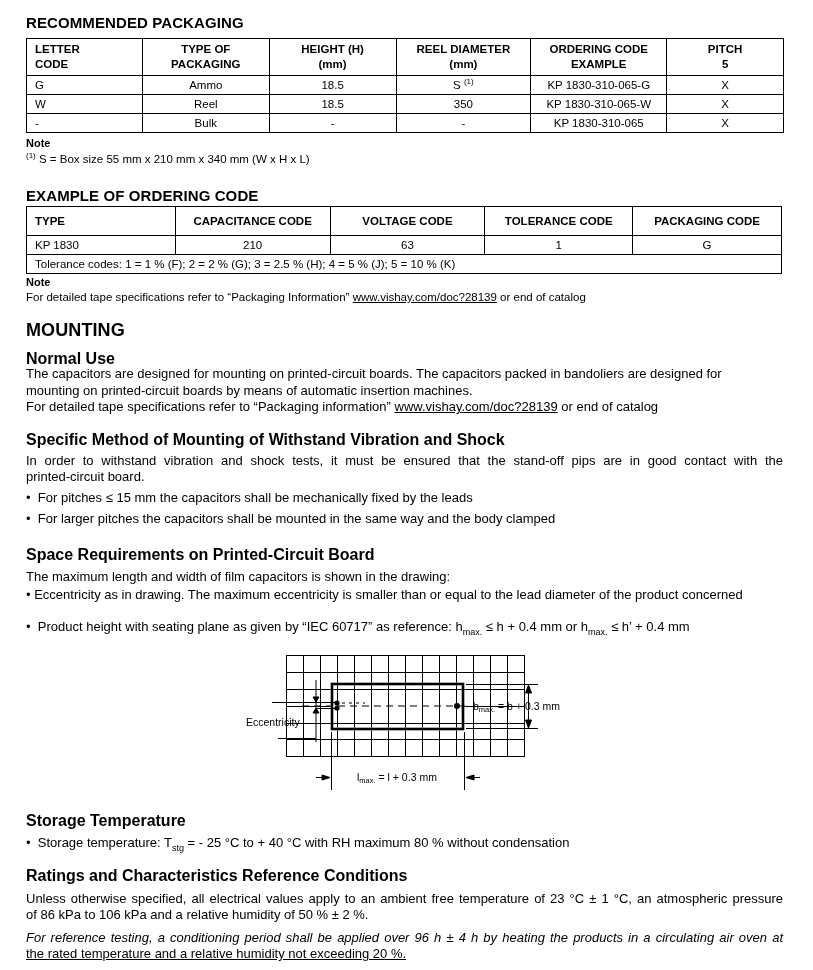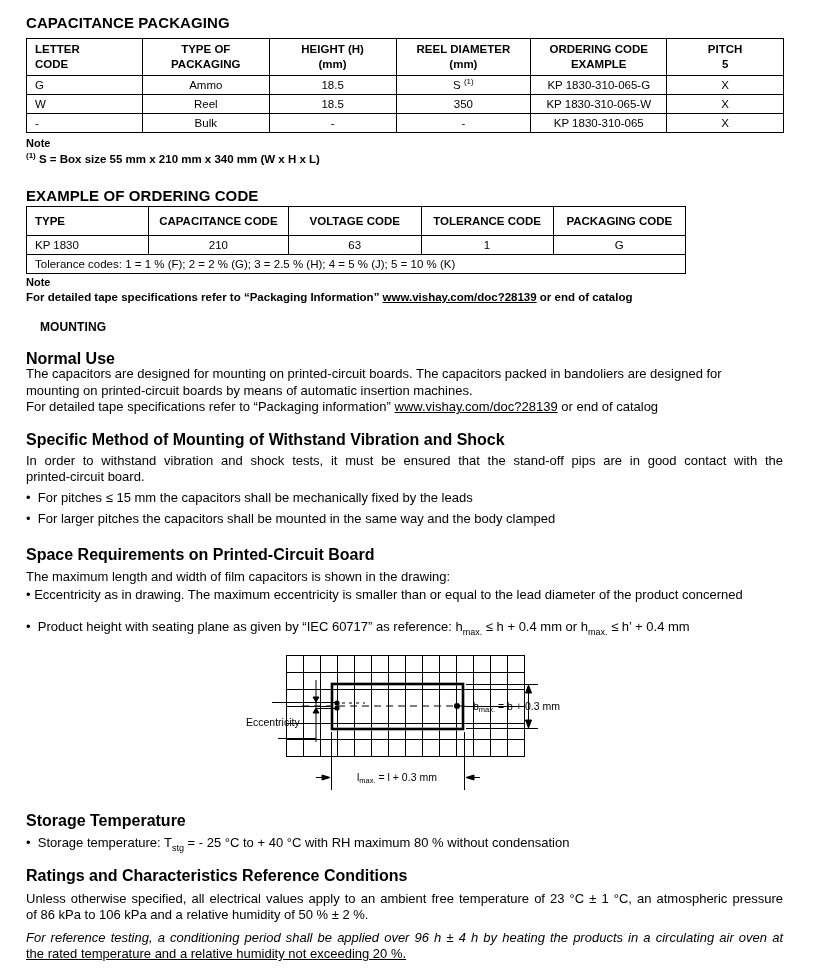--- a/index.html
+++ b/index.html
@@ -2,36 +2,36 @@
 <html><head>
 <meta charset="utf-8">
 <style>
   html, body { margin:0; padding:0; background:#fff; }
   body { width:813px; height:970px; position:relative; overflow:hidden;
          font-family:"Liberation Sans", sans-serif; color:#000; }
   .abs { position:absolute; }
   .h1 { font-weight:bold; font-size:15px; letter-spacing:0.1px; }
   .h2 { font-weight:bold; font-size:16px; }
   .txt { font-size:13px; line-height:16px; }
-  .small { font-size:11.5px;font-weight:bold; }
+  .small { font-size:11.5px; }
   table { border-collapse:collapse; position:absolute; font-size:11.5px; }
   td, th { border:1px solid #000; padding:0 8px; }
   th { font-weight:bold; font-size:11.5px; line-height:15px; }
   .c { text-align:center; }
   .l { text-align:left; }
   .note { font-weight:bold; font-size:11px; }
   a.link { color:#000; text-decoration:underline; }
   .justify { text-align:justify; }
   sup { font-size:8px; vertical-align:top; position:relative; top:-2px; }
   sub { font-size:9px; }
 </style>
 </head>
 <body>
 
-<div class="abs h1" style="left:26px;top:14px;">CAPACITANCE PACKAGING</div>
+<div class="abs h1" style="left:26px;top:14px;">RECOMMENDED PACKAGING</div>
 
 <table style="left:26px;top:38px;width:758px;">
   <colgroup>
     <col style="width:116px">
       <col style="width:127px">
       <col style="width:127px">
       <col style="width:135px">
       <col style="width:136px">
       <col style="width:117px">
   </colgroup>
@@ -72,21 +72,21 @@
   </table>
 
 <div class="abs note" style="left:26px;top:137px;">Note</div>
 <div class="abs small" style="left:26px;top:153px;">
   <sup>(1)</sup>
   <span>S = Box size 55 mm x 210 mm x 340 mm (W x H x L)</span>
 </div>
 
 <div class="abs h1" style="left:26px;top:187px;">EXAMPLE OF ORDERING CODE</div>
 
-<table style="left:26px;top:206px;width:660px;">
+<table style="left:26px;top:206px;width:756px;">
   <colgroup>
     <col style="width:149px">
       <col style="width:155px">
       <col style="width:155px">
       <col style="width:148px">
       <col style="width:149px">
   </colgroup>
   <tbody>
       <tr style="height:29px;">
     <th class="l">TYPE</th>
@@ -108,21 +108,21 @@
 </tbody>
   </table>
 
 <div class="abs note" style="left:26px;top:276px;">Note</div>
 <div class="abs small" style="left:26px;top:291px;">
   <span>For detailed tape specifications refer to “Packaging Information”</span>
   <a class="link">www.vishay.com/doc?28139</a>
   <span>or end of catalog</span>
 </div>
 
-<div class="abs h1" style="left:40px;top:320px;font-size:12px;">MOUNTING</div>
+<div class="abs h1" style="left:26px;top:320px;font-size:18px;">MOUNTING</div>
 
 <div class="abs h2" style="left:26px;top:350px;">Normal Use</div>
 <div class="abs txt justify" style="left:26px;top:366px;width:757px;">The capacitors are designed for mounting on printed-circuit boards. The capacitors packed in bandoliers are designed for</div>
 <div class="abs txt" style="left:26px;top:383px;">mounting on printed-circuit boards by means of automatic insertion machines.</div>
 <div class="abs txt" style="left:26px;top:399px;">
   <span>For detailed tape specifications refer to “Packaging information”</span>
   <a class="link">www.vishay.com/doc?28139</a>
   <span>or end of catalog</span>
 </div>
 

